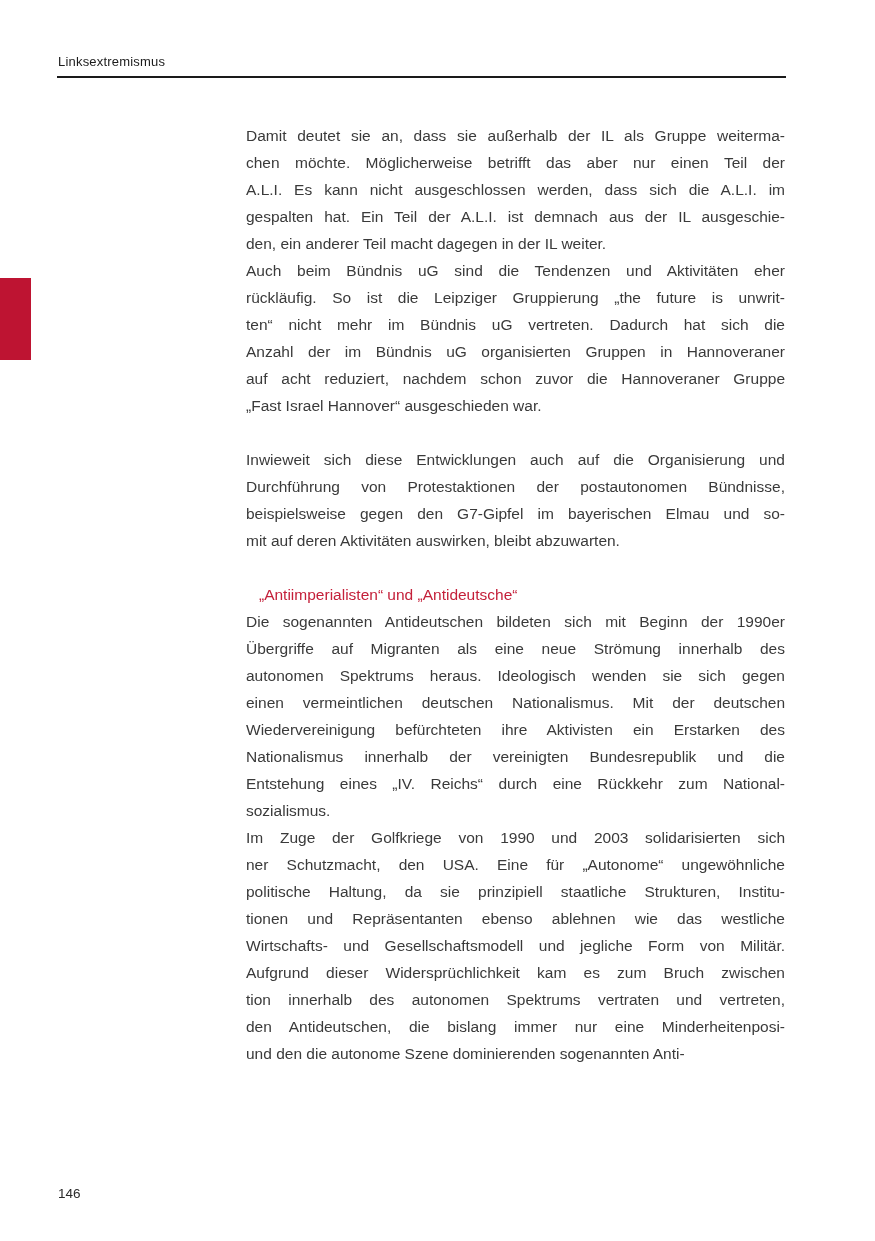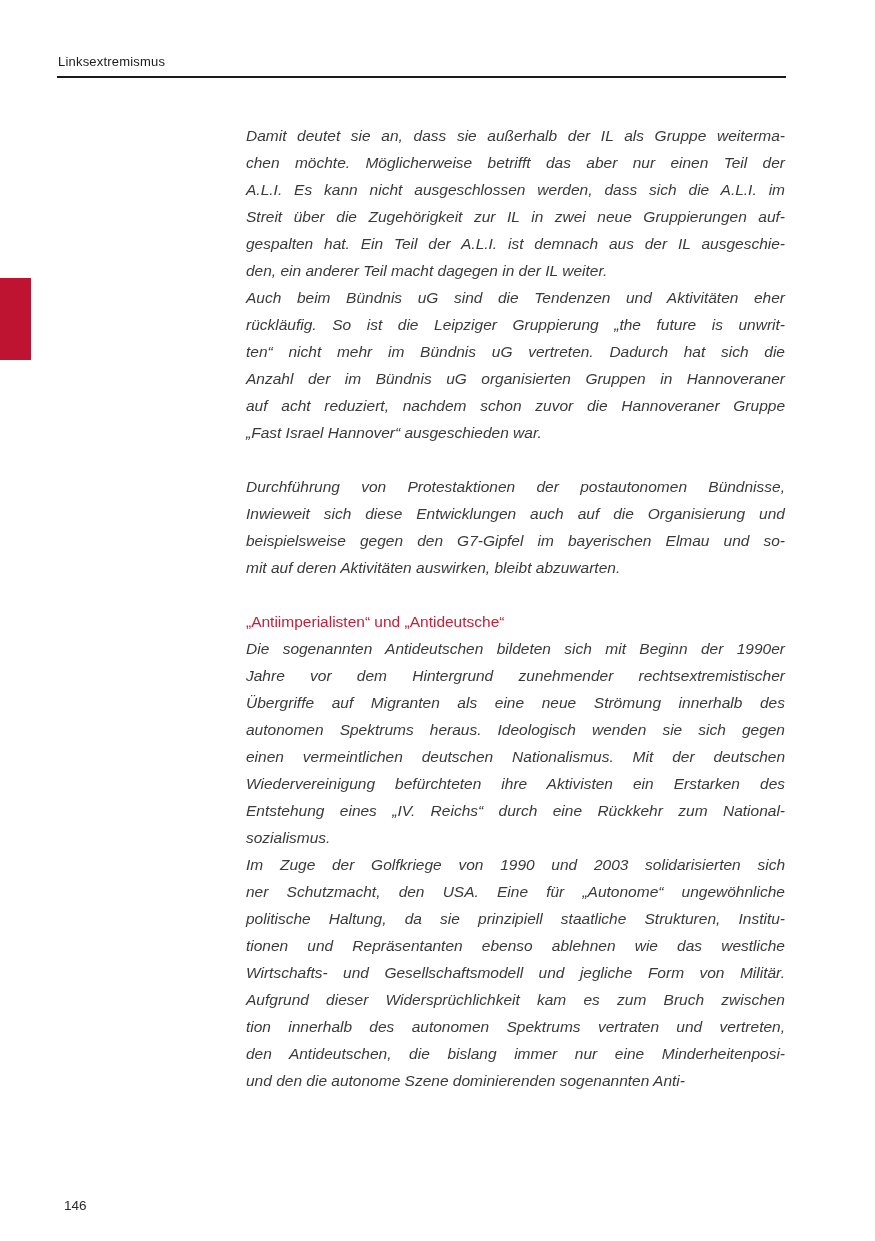--- a/index.html
+++ b/index.html
@@ -42,88 +42,86 @@
   }
   .text-column {
     position: absolute;
     left: 246px;
     top: 122px;
     width: 539px;
     font-size: 15.5px;
     line-height: 27px;
     color: #3a3a3a;
   }
-  .para { margin: 0; font-style: italic; }
+  .para { margin: 0; }
   .line {
     text-align: justify;
     text-align-last: justify;
   }
   .line.last {
     text-align-last: left;
   }
   .gap { margin-top: 27px; }
   .subheading {
-    margin: 27px 0 0 0;
+    margin: 27px 0 0 13px;
     font-size: 15.5px;
     font-weight: normal;
     line-height: 27px;
   }
   .page-footer {
     position: absolute;
-    left: 64px;
+    left: 58px;
     top: 1186px;
     font-size: 13.5px;
     color: #2a2a2a;
-    margin-top: 12px;
   }
 </style>
 </head>
 <body>
 
 <div class="page">
 
   <div class="running-header">
     <span>Linksextremismus</span>
   </div>
 
   <div class="header-rule"></div>
 
   <div class="red-bar" style="background: rgb(190, 20, 50);"></div>
 
   <main class="text-column">
     <div class="para">
         <div class="line">Damit deutet sie an, dass sie außerhalb der IL als Gruppe weiterma-</div>
         <div class="line">chen möchte. Möglicherweise betrifft das aber nur einen Teil der</div>
         <div class="line">A.L.I. Es kann nicht ausgeschlossen werden, dass sich die A.L.I. im</div>
-        <div class="line">Streit über die Zugehörigkeit zur IL in zwei neue Gruppierungen auf-</div>
         <div class="line">gespalten hat. Ein Teil der A.L.I. ist demnach aus der IL ausgeschie-</div>
         <div class="line last">den, ein anderer Teil macht dagegen in der IL weiter.</div>
       </div>
     <div class="para">
         <div class="line">Auch beim Bündnis uG sind die Tendenzen und Aktivitäten eher</div>
         <div class="line">rückläufig. So ist die Leipziger Gruppierung „the future is unwrit-</div>
         <div class="line">ten“ nicht mehr im Bündnis uG vertreten. Dadurch hat sich die</div>
         <div class="line">Anzahl der im Bündnis uG organisierten Gruppen in Hannoveraner</div>
         <div class="line">auf acht reduziert, nachdem schon zuvor die Hannoveraner Gruppe</div>
         <div class="line last">„Fast Israel Hannover“ ausgeschieden war.</div>
       </div>
     <div class="para gap">
+        <div class="line">Inwieweit sich diese Entwicklungen auch auf die Organisierung und</div>
         <div class="line">Durchführung von Protestaktionen der postautonomen Bündnisse,</div>
-        <div class="line">Inwieweit sich diese Entwicklungen auch auf die Organisierung und</div>
         <div class="line">beispielsweise gegen den G7-Gipfel im bayerischen Elmau und so-</div>
         <div class="line last">mit auf deren Aktivitäten auswirken, bleibt abzuwarten.</div>
       </div>
     <h2 class="subheading" style="color: rgb(196, 32, 58);">„Antiimperialisten“ und „Antideutsche“</h2>
     <div class="para">
         <div class="line">Die sogenannten Antideutschen bildeten sich mit Beginn der 1990er</div>
-        <div class="line">Jahre vor dem Hintergrund zunehmender rechtsextremistischer</div>
         <div class="line">Übergriffe auf Migranten als eine neue Strömung innerhalb des</div>
         <div class="line">autonomen Spektrums heraus. Ideologisch wenden sie sich gegen</div>
         <div class="line">einen vermeintlichen deutschen Nationalismus. Mit der deutschen</div>
         <div class="line">Wiedervereinigung befürchteten ihre Aktivisten ein Erstarken des</div>
+        <div class="line">Nationalismus innerhalb der vereinigten Bundesrepublik und die</div>
         <div class="line">Entstehung eines „IV. Reichs“ durch eine Rückkehr zum National-</div>
         <div class="line last">sozialismus.</div>
       </div>
     <div class="para">
         <div class="line">Im Zuge der Golfkriege von 1990 und 2003 solidarisierten sich</div>
         <div class="line">ner Schutzmacht, den USA. Eine für „Autonome“ ungewöhnliche</div>
         <div class="line">politische Haltung, da sie prinzipiell staatliche Strukturen, Institu-</div>
         <div class="line">tionen und Repräsentanten ebenso ablehnen wie das westliche</div>
         <div class="line">Wirtschafts- und Gesellschaftsmodell und jegliche Form von Militär.</div>
         <div class="line">Aufgrund dieser Widersprüchlichkeit kam es zum Bruch zwischen</div>

